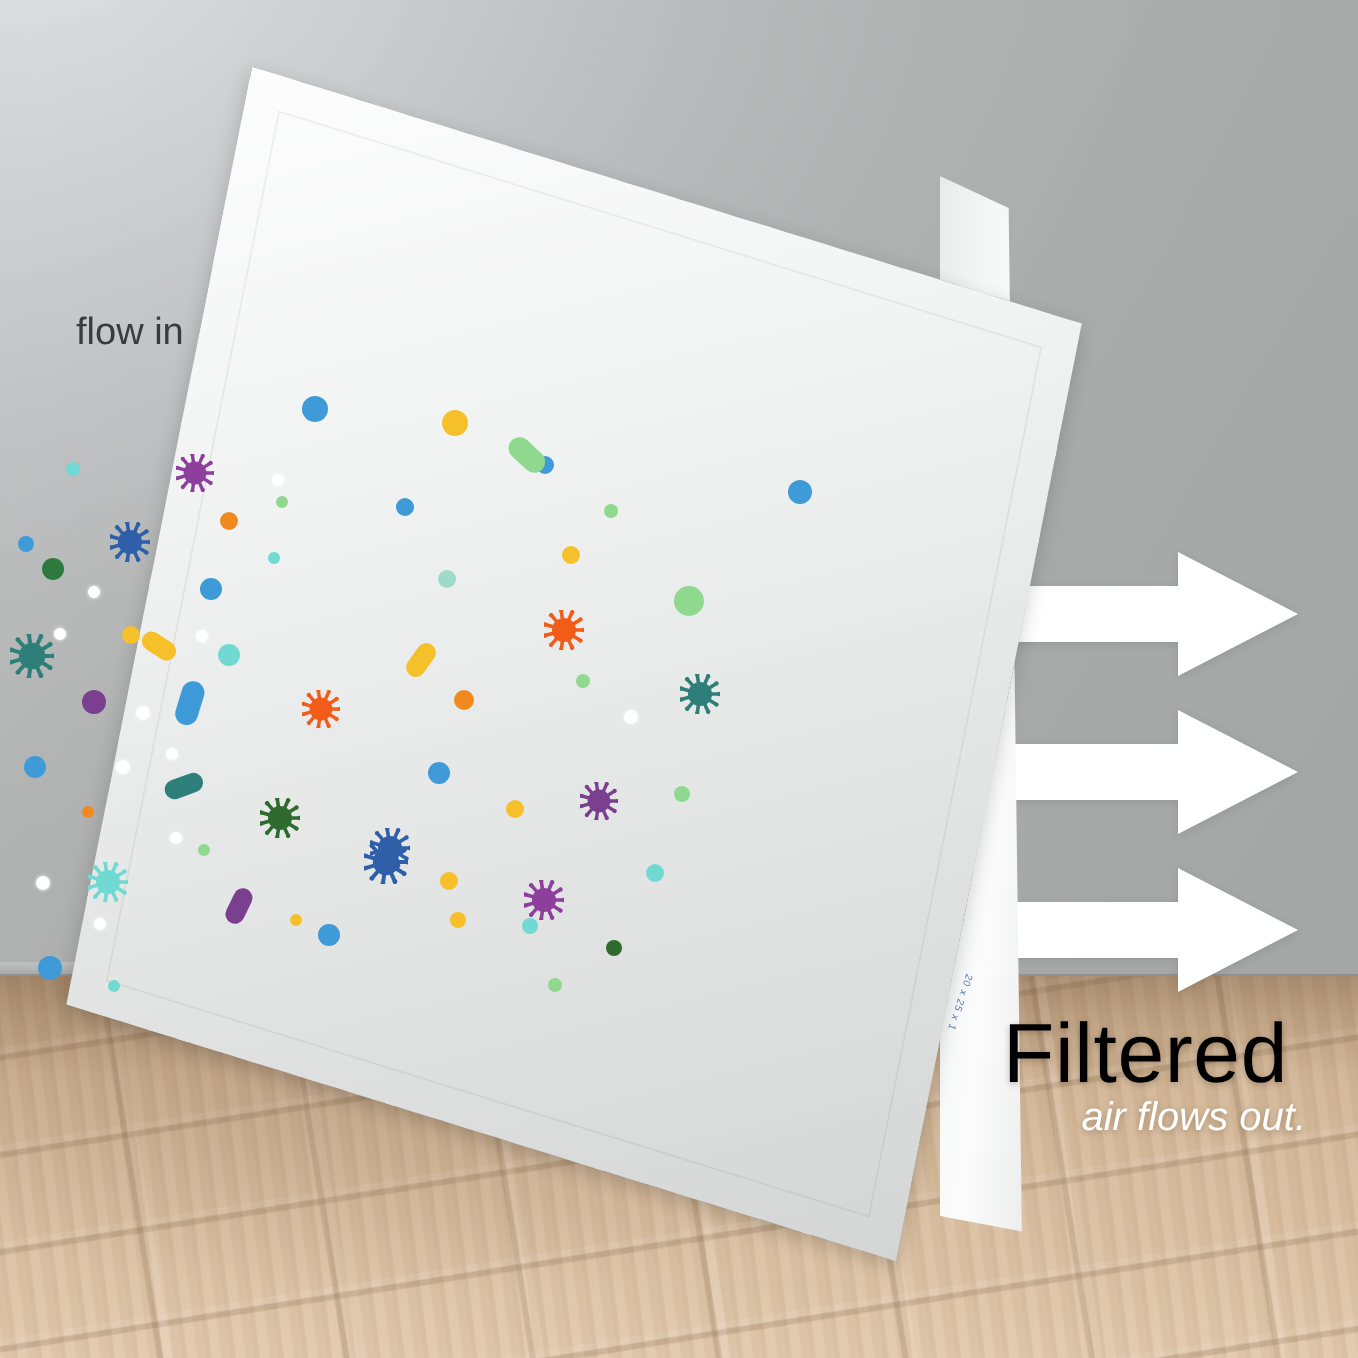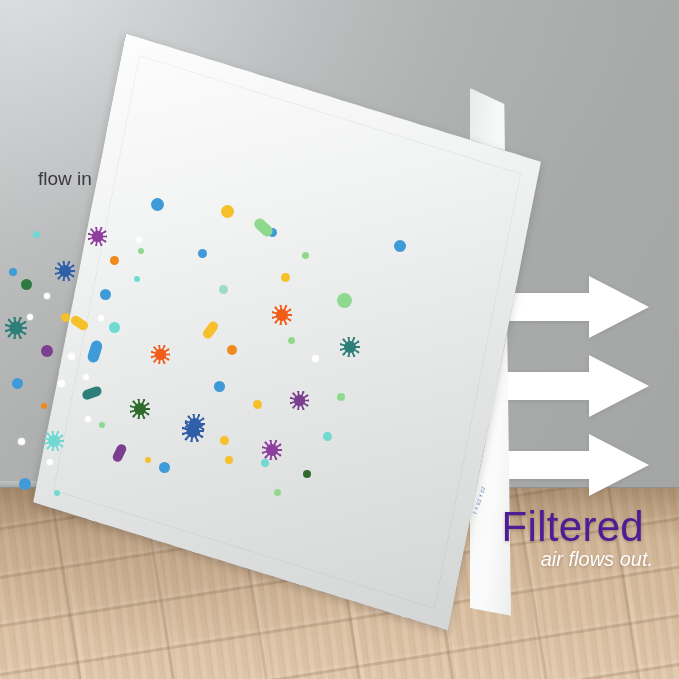--- a/index.html
+++ b/index.html
@@ -136,26 +136,26 @@
     position:absolute;left:45px;top:19px;
     font-size:40px;font-weight:300;color:#262628;letter-spacing:.2px;
     font-family:"Liberation Sans",sans-serif;
   }
   .airborne{
     position:absolute;left:38px;top:108px;
     font-size:28px;font-weight:300;color:#2b2b2d;line-height:1.08;
     letter-spacing:.1px;
   }
   .flowin{
-    position:absolute;left:38px;top:168px;
+    position:absolute;left:38px;top:156px;
     font-size:19px;font-weight:300;color:#3b3b3d;
   }
   .filtered{
     position:absolute;right:35px;top:503px;
-    font-size:42px;font-weight:300;color:#4c1d95;letter-spacing:.3px;
+    font-size:42px;font-weight:300;color:#000000;letter-spacing:.3px;
     text-shadow:0 1px 3px rgba(70,45,25,.30);
   }
   .airout{
     position:absolute;right:26px;top:548px;
     font-size:20px;font-weight:300;color:#fff;
     text-shadow:0 1px 3px rgba(70,45,25,.30);
     text-align:right;
     font-style:italic;
   }
 

